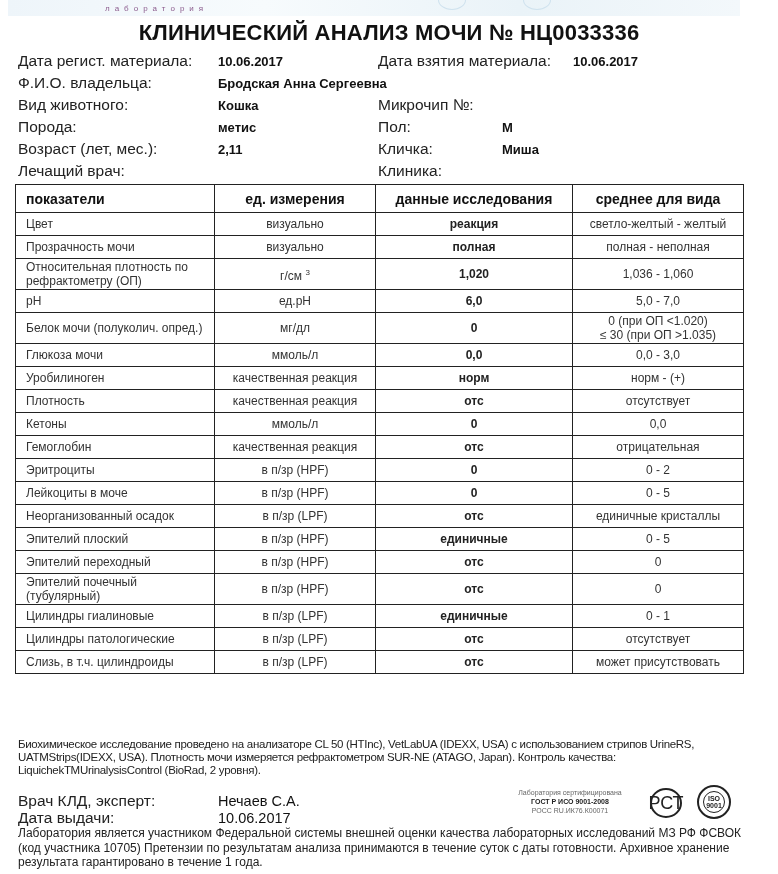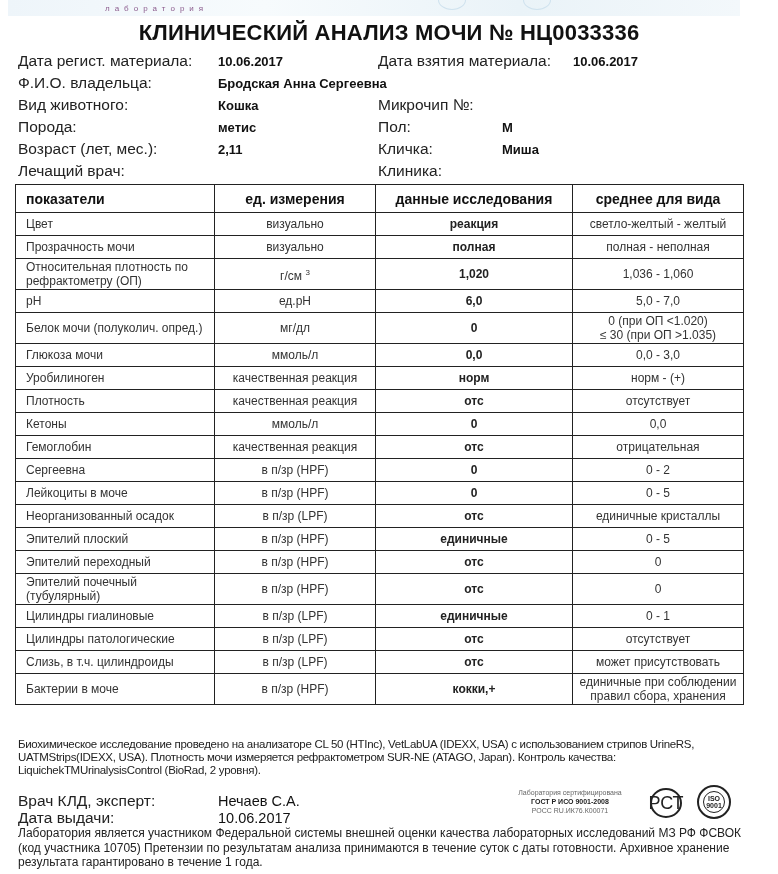--- a/index.html
+++ b/index.html
@@ -203,21 +203,21 @@
       </tr>
       <tr>
         <td class="name">Гемоглобин</td>
         <td><span>качественная реакция</span></td>
         <td class="val">отс</td>
         <td>
           <div>отрицательная</div>
         </td>
       </tr>
       <tr>
-        <td class="name">Сергеевна</td>
+        <td class="name">Эритроциты</td>
         <td><span>в п/зр (HPF)</span></td>
         <td class="val">0</td>
         <td>
           <div>0 - 2</div>
         </td>
       </tr>
       <tr>
         <td class="name">Лейкоциты в моче</td>
         <td><span>в п/зр (HPF)</span></td>
         <td class="val">0</td>
@@ -272,29 +272,20 @@
         <td>
           <div>отсутствует</div>
         </td>
       </tr>
       <tr>
         <td class="name">Слизь, в т.ч. цилиндроиды</td>
         <td><span>в п/зр (LPF)</span></td>
         <td class="val">отс</td>
         <td>
           <div>может присутствовать</div>
-        </td>
-      </tr>
-      <tr class="tall">
-        <td class="name">Бактерии в моче</td>
-        <td><span>в п/зр (HPF)</span></td>
-        <td class="val">кокки,+</td>
-        <td>
-          <div>единичные при соблюдении</div>
-          <div>правил сбора, хранения</div>
         </td>
       </tr>
     </tbody>
 </table>
 
 <div class="methods">Биохимическое исследование проведено на анализаторе CL 50 (HTInc), VetLabUA (IDEXX, USA)  с использованием стрипов UrineRS, UATMStrips(IDEXX, USA). Плотность мочи измеряется рефрактометром  SUR-NE (ATAGO, Japan). Контроль качества: LiquichekTMUrinalysisControl (BioRad, 2 уровня).</div>
 
 <div class="sig-label" style="left:18px; top:792px">Врач КЛД, эксперт:</div>
 <div class="sig-value" style="left:218px; top:793px">Нечаев С.А.</div>
 <div class="sig-label" style="left:18px; top:809px">Дата выдачи:</div>

